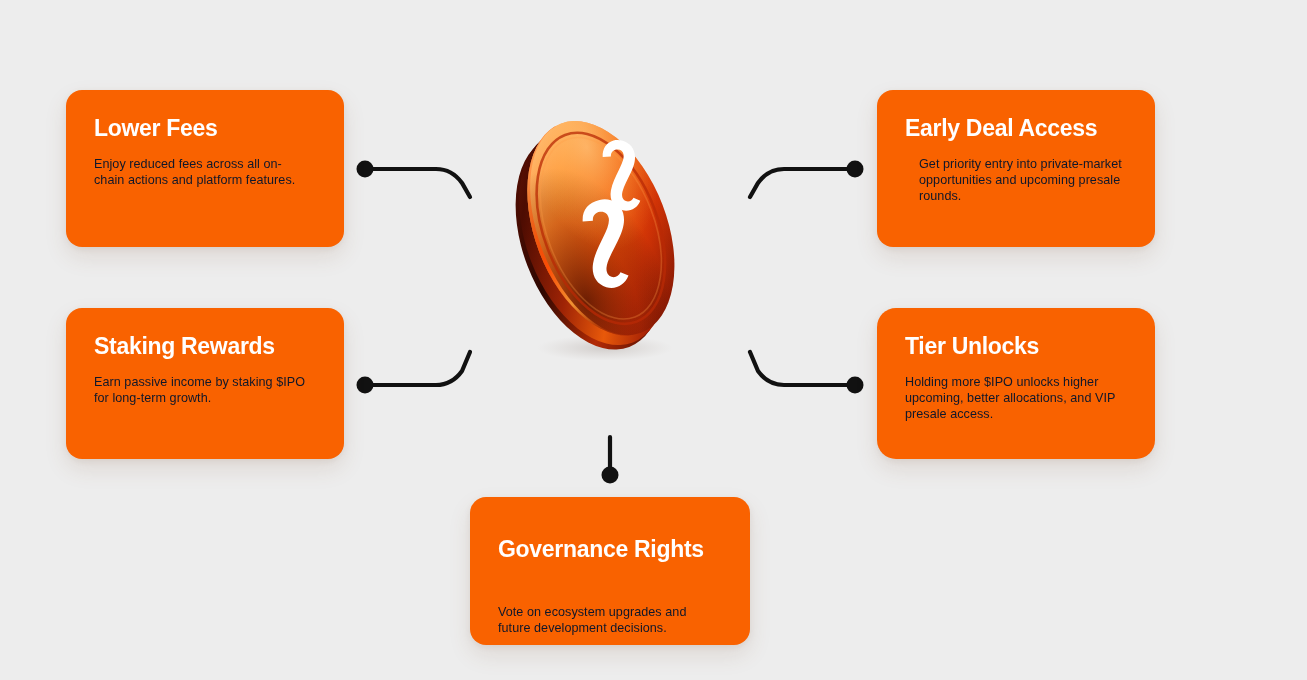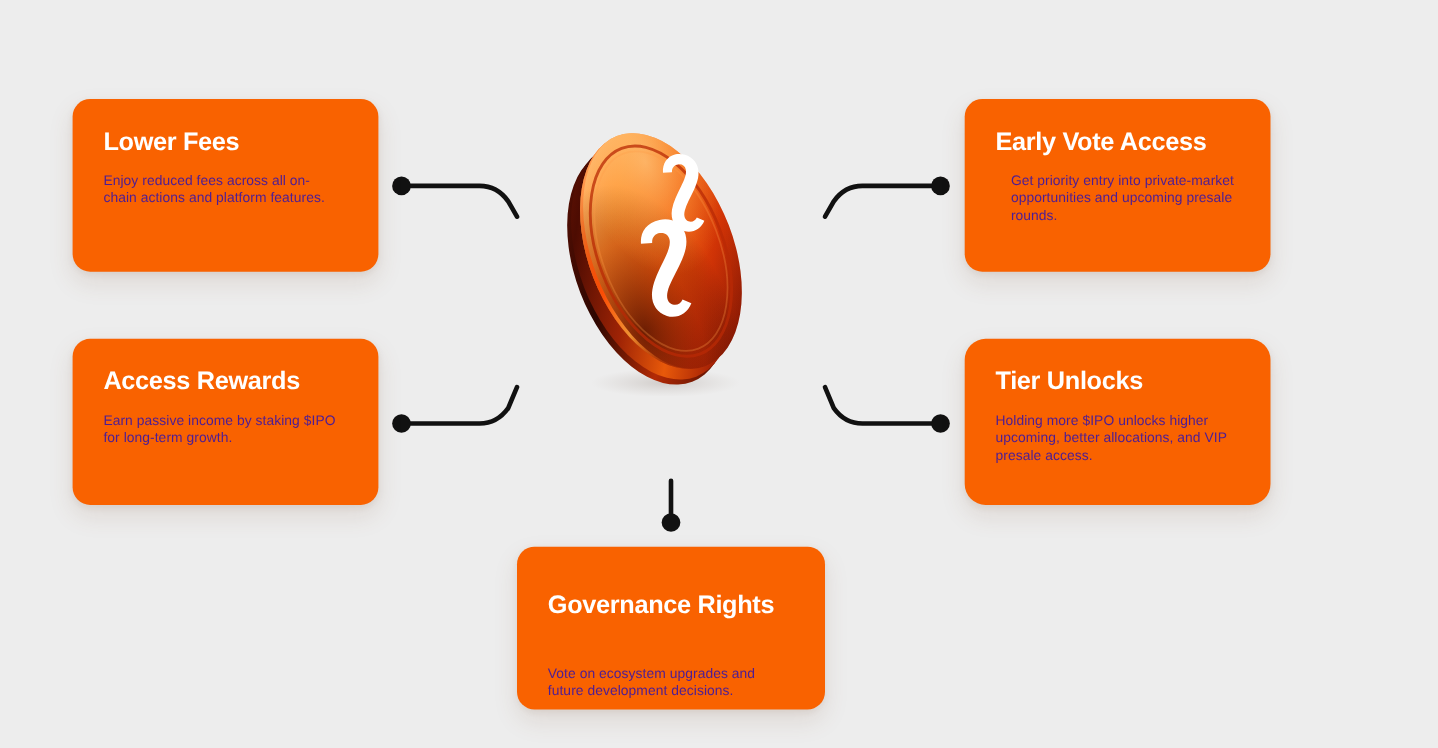--- a/index.html
+++ b/index.html
@@ -38,21 +38,21 @@
     color: #ffffff;
     font-size: 23px;
     font-weight: 700;
     letter-spacing: -0.3px;
     line-height: 1.12;
     margin-bottom: 14px;
     white-space: nowrap;
   }
 
   .card-desc {
-    color: #4c1d95;
+    color: #0f172a;
     font-size: 12.6px;
     font-weight: 400;
     line-height: 16.2px;
     letter-spacing: 0.05px;
     max-width: 215px;
   }
 
   .card-lower-fees        { left: 66px;  top: 90px;  width: 278px; height: 157px; }
   .card-early-deal        { left: 877px; top: 90px;  width: 278px; height: 157px; }
   .card-staking           { left: 66px;  top: 308px; width: 278px; height: 151px; }
@@ -218,26 +218,26 @@
       </g>
     </svg>
   </div>
 
   <div class="card card-lower-fees">
     <div class="card-title">Lower Fees</div>
     <div class="card-desc">Enjoy reduced fees across all on-chain actions and platform features.</div>
   </div>
 
   <div class="card card-early-deal">
-    <div class="card-title">Early Vote Access</div>
+    <div class="card-title">Early Deal Access</div>
     <div class="card-desc">Get priority entry into private-market opportunities and upcoming presale rounds.</div>
   </div>
 
   <div class="card card-staking">
-    <div class="card-title">Access Rewards</div>
+    <div class="card-title">Staking Rewards</div>
     <div class="card-desc">Earn passive income by staking $IPO for long-term growth.</div>
   </div>
 
   <div class="card card-tier-unlocks">
     <div class="card-title">Tier Unlocks</div>
     <div class="card-desc">Holding more $IPO unlocks higher upcoming, better allocations, and VIP presale access.</div>
   </div>
 
   <div class="card card-governance">
     <div class="card-title">Governance Rights</div>

